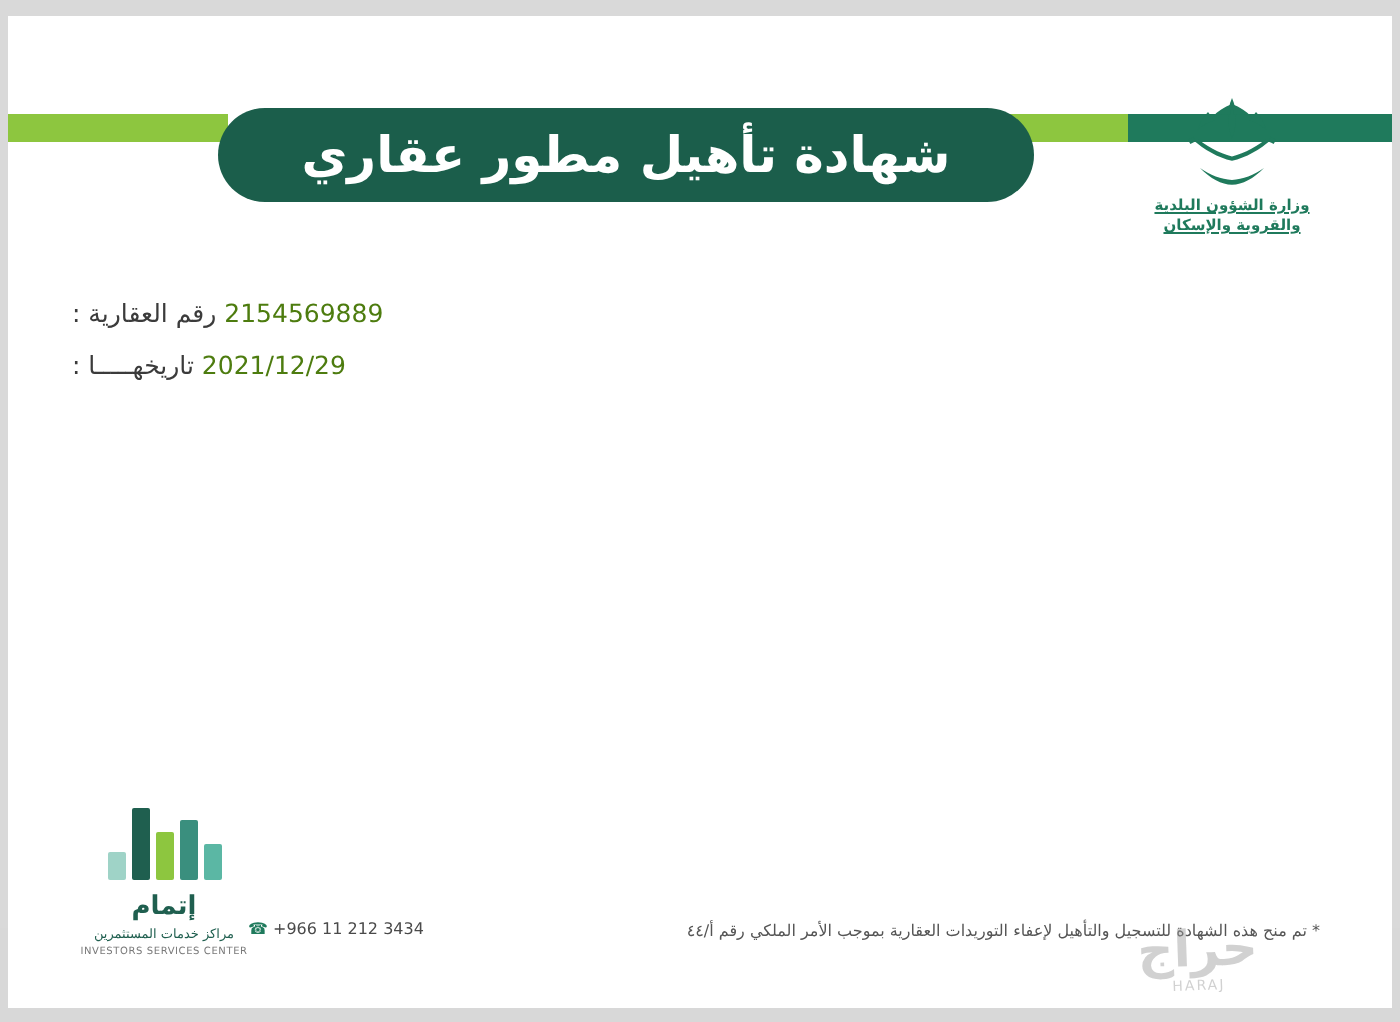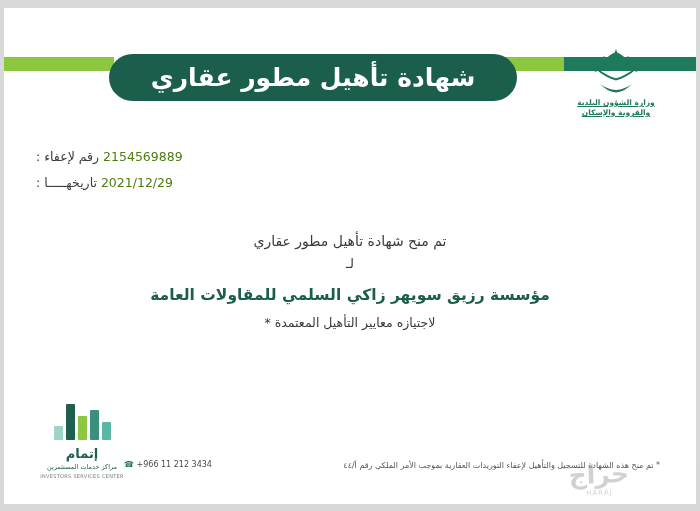--- a/index.html
+++ b/index.html
@@ -251,34 +251,28 @@
           </g>
         </svg>
       </div>
       <div class="m-line">وزارة الشؤون البلدية</div>
       <div class="m-line">والقروية والإسكان</div>
     </div>
 
     <div class="meta">
       <div class="meta-row">
         <span class="meta-value">2154569889</span>
-        <span class="meta-label">رقم لإعفاء :</span>
+        <span class="meta-label">رقم العقارية :</span>
       </div>
       <div class="meta-row">
         <span class="meta-value">2021/12/29</span>
         <span class="meta-label">تاريخهـــــا :</span>
       </div>
     </div>
 
-    <div class="body-block">
-      <div class="line1">تم منح شهادة تأهيل مطور عقاري</div>
-      <div class="dash">لـ</div>
-      <div class="entity">مؤسسة رزيق سويهر زاكي السلمي للمقاولات العامة</div>
-      <div class="reason">لاجتيازه معايير التأهيل المعتمدة *</div>
-    </div>
 
     <div class="etmam">
       <div class="bars">
         <div class="bar" style="height:18px;background:#5bb7a4;"></div>
         <div class="bar" style="height:30px;background:#3a8f7e;"></div>
         <div class="bar" style="height:24px;background:#8dc63f;"></div>
         <div class="bar" style="height:36px;background:#1f5f4f;"></div>
         <div class="bar" style="height:14px;background:#9fd3c7;"></div>
       </div>
       <div class="wordmark">إتمام</div>

